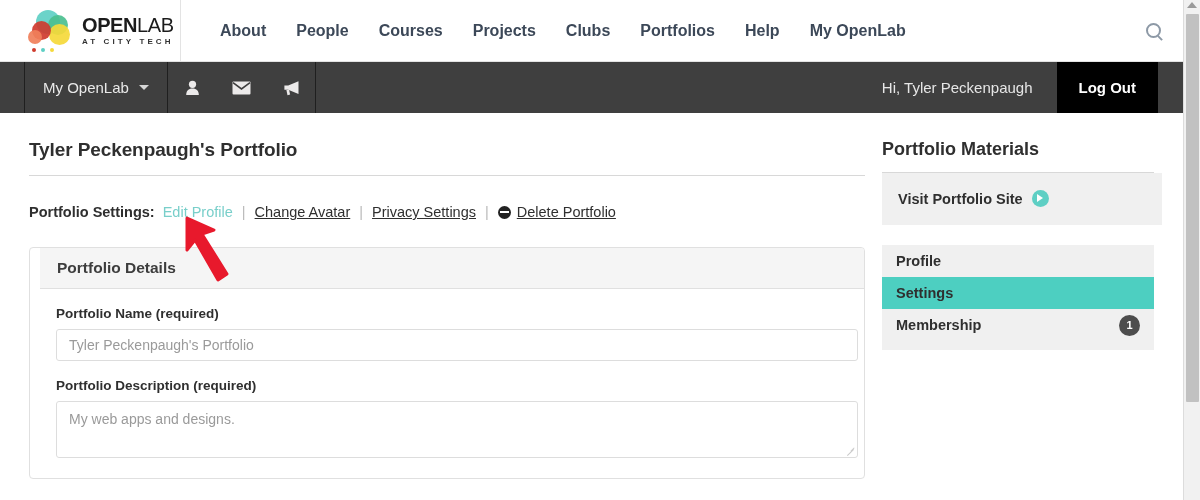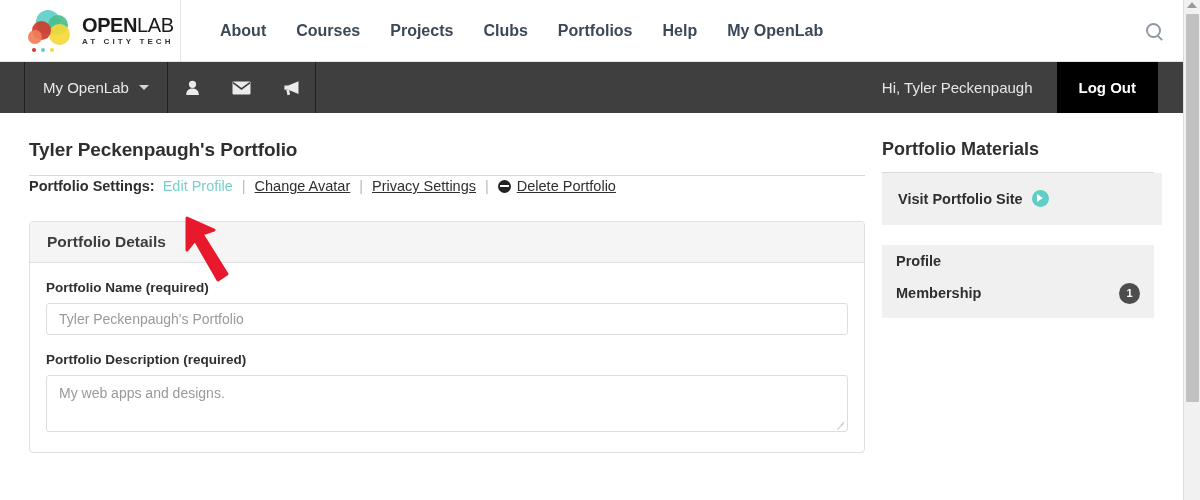--- a/index.html
+++ b/index.html
@@ -86,35 +86,35 @@
 
   
   .main { position:relative; width:1183px; height:387px; background:#fff; display:flex; }
   .col-left { width:855px; padding:26px 0 0 29px; }
   .col-right { width:300px; padding:26px 0 0 27px; }
 
   .page-title { font-size:19px; font-weight:700; color:#2f2f2f; letter-spacing:-0.1px; }
   .title-rule { height:1px; background:#d8d8d8; margin-top:14px; width:836px; }
 
   .settings-row {
-    display:flex; align-items:center; gap:0; margin-top:2px; font-size:14.5px;
+    display:flex; align-items:center; gap:0; margin-top:28px; font-size:14.5px;
   }
   .settings-label { font-weight:700; color:#2f2f2f; margin-right:8px; }
   .settings-row a { color:#2f2f2f; text-decoration:underline; }
   .link-active { color:#79cfca !important; text-decoration:none !important; }
   .pipe { color:#b9b9b9; padding:0 9px; font-weight:300; }
   .ban-ic {
     width:13px;height:13px;border-radius:50%;background:#222; display:inline-block;
     position:relative; margin-right:6px; vertical-align:-1px;
   }
   .ban-ic:after{content:"";position:absolute;left:2px;top:5.5px;width:9px;height:2px;background:#fff;}
 
   .panel {
     margin-top:27px; width:836px; border:1px solid #e0e0e0; border-radius:4px;
-    background:#fff; overflow:hidden;
+    background:#fff; overflow:hidden;padding-left:10px;
   }
   .panel-head {
     height:41px; background:#f5f5f5; border-bottom:1px solid #e0e0e0;
     display:flex; align-items:center; padding-left:17px;
     font-size:15.5px; font-weight:700; color:#3d3d3d;
   }
   .panel-body { padding:17px 16px 20px 16px; }
   .field-label { font-size:13.5px; font-weight:700; color:#2f2f2f; margin-bottom:8px; }
   .text-input {
     width:802px; height:32px; border:1px solid #ddd; border-radius:3px;
@@ -185,20 +185,21 @@
       <div class="logo-text">
         <div class="logo-top"><b>OPEN</b><span>LAB</span></div>
         <div class="logo-sub">AT CITY TECH</div>
       </div>
     </div>
 
     <div class="header-divider"></div>
 
     <nav class="nav">
       <a href="#">About</a>
+      <a href="#">People</a>
       <a href="#">Courses</a>
       <a href="#">Projects</a>
       <a href="#">Clubs</a>
       <a href="#">Portfolios</a>
       <a href="#">Help</a>
       <a href="#">My OpenLab</a>
     </nav>
 
     <div class="search-btn">
       <span class="search-ic"></span>
@@ -281,20 +282,23 @@
         <div class="visit-row">
           <span>Visit Portfolio Site</span>
           <span class="arrow-circ"></span>
         </div>
       </div>
 
       <div class="side-menu">
         <div class="menu-item">
           <span>Profile</span>
         </div>
+        <div class="menu-item active">
+          <span>Settings</span>
+        </div>
         <div class="menu-item">
           <span>Membership</span>
           <span class="badge">1</span>
         </div>
         <div class="menu-tail"></div>
       </div>
     </div>
   </div>
 
   <svg class="red-arrow" viewBox="0 0 80 72">

